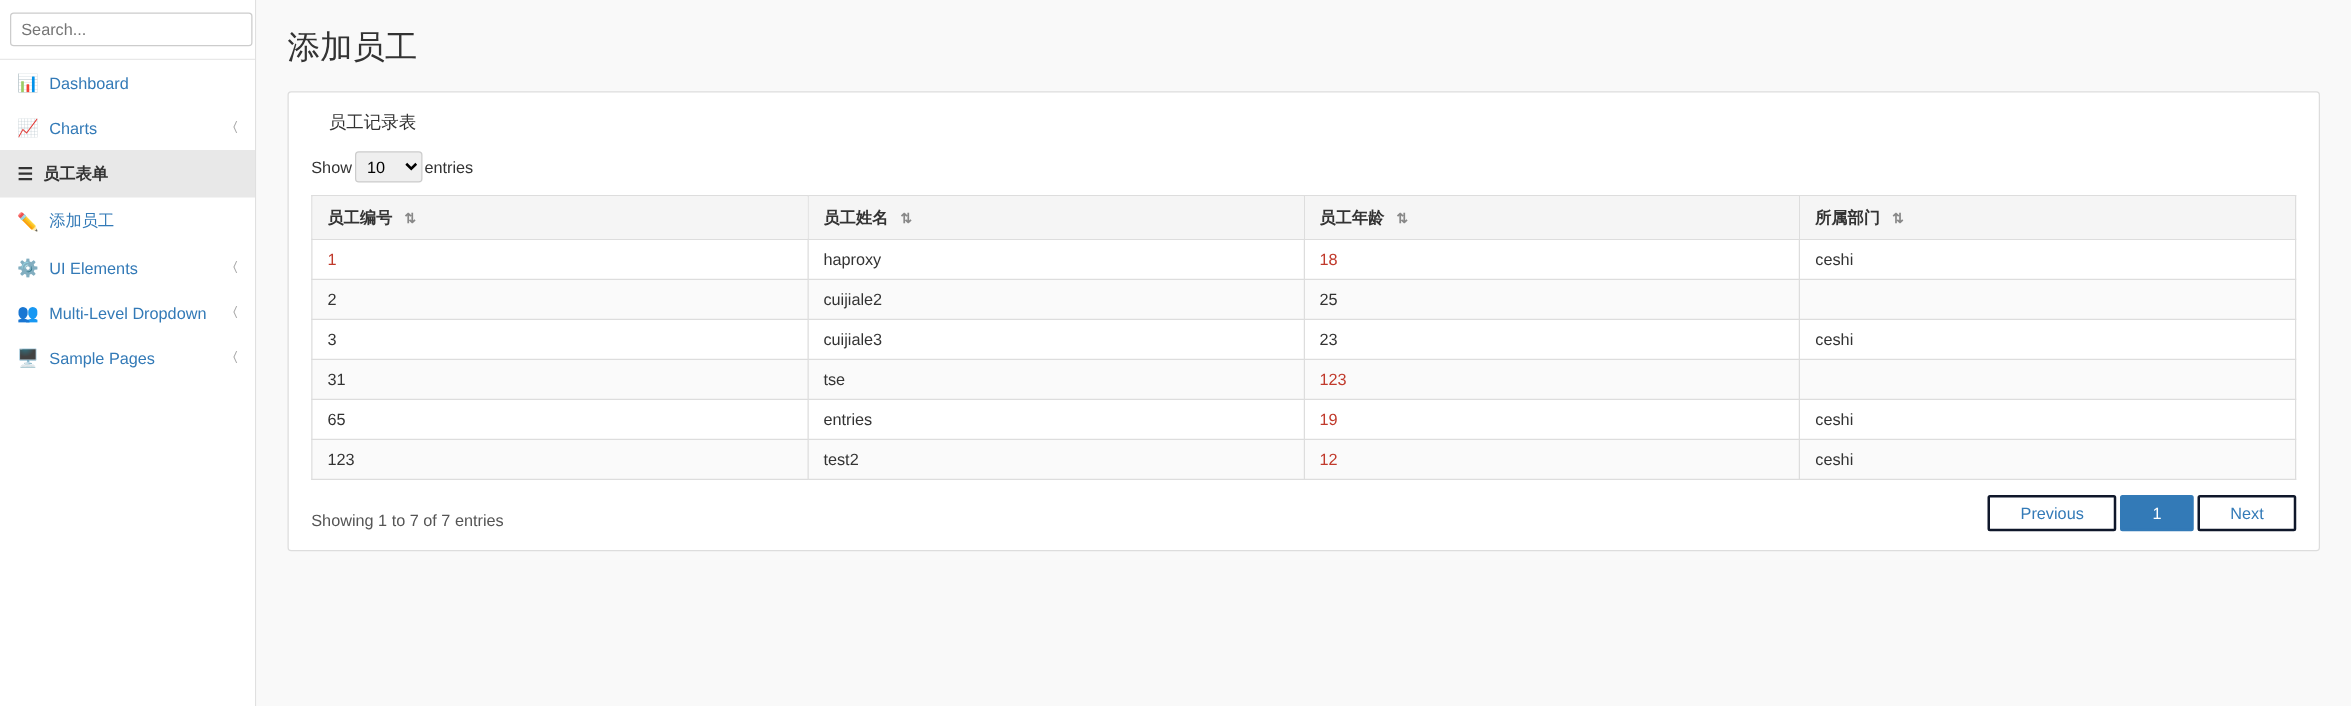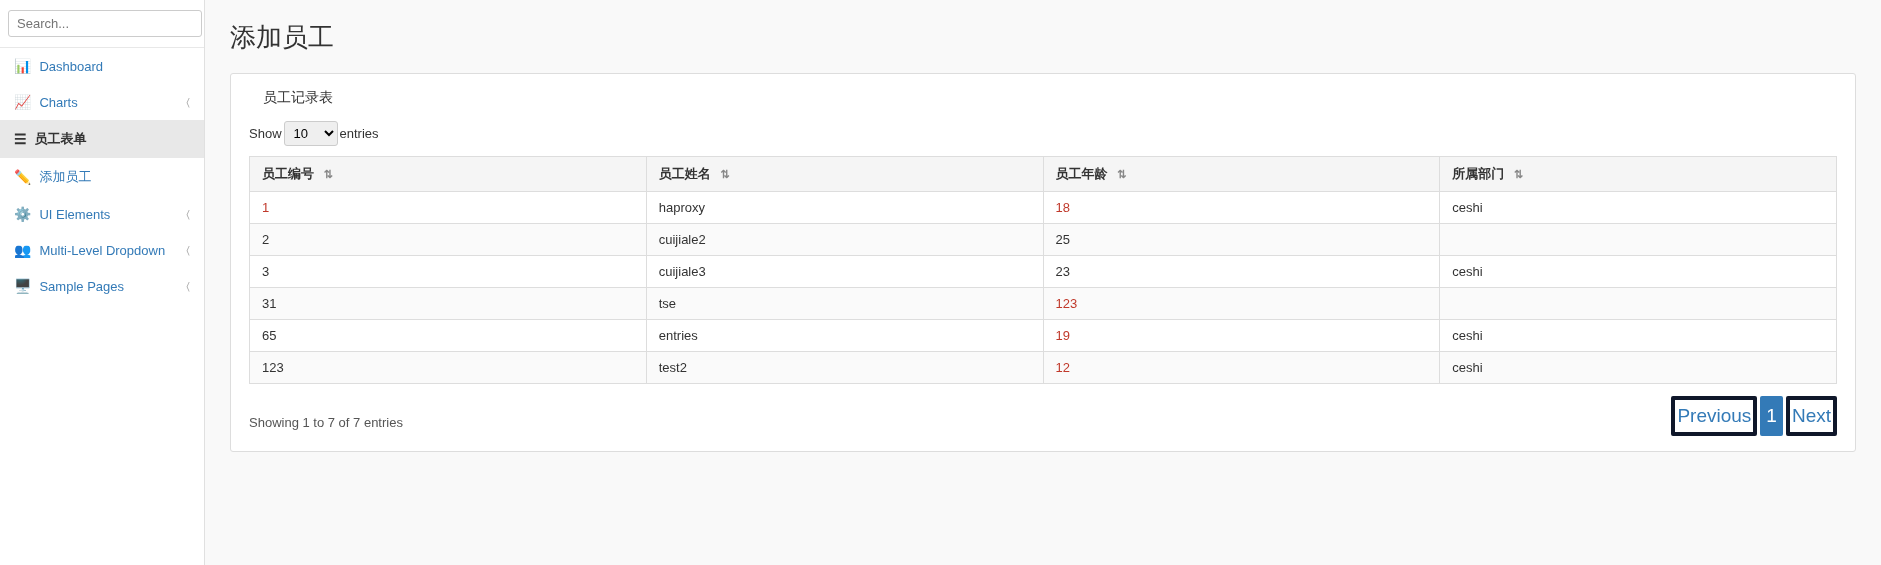--- a/index.html
+++ b/index.html
@@ -132,24 +132,24 @@
     .highlight { color: #c0392b; font-weight: 500; }
     .pagination-row {
       display: flex;
       align-items: center;
       justify-content: space-between;
       margin-top: 12px;
     }
     .pagination-info { color: #555; font-size: 13px; margin-top: 12px; }
     .pagination-btns { display: flex; gap: 3px; }
     .pagination-btns button {
-      border: 4px solid #0f172a;
+      border: 2px solid #0f172a;
       background: #fff;
-      padding: 5px 2px;
-      font-size: 19px;
+      padding: 5px 24px;
+      font-size: 13px;
       cursor: pointer;
       color: #337ab7;
       border-radius: 2px;
     }
     .pagination-btns button.active {
       background: #337ab7;
       color: #fff;
       border-color: #337ab7;
     }
   </style>

